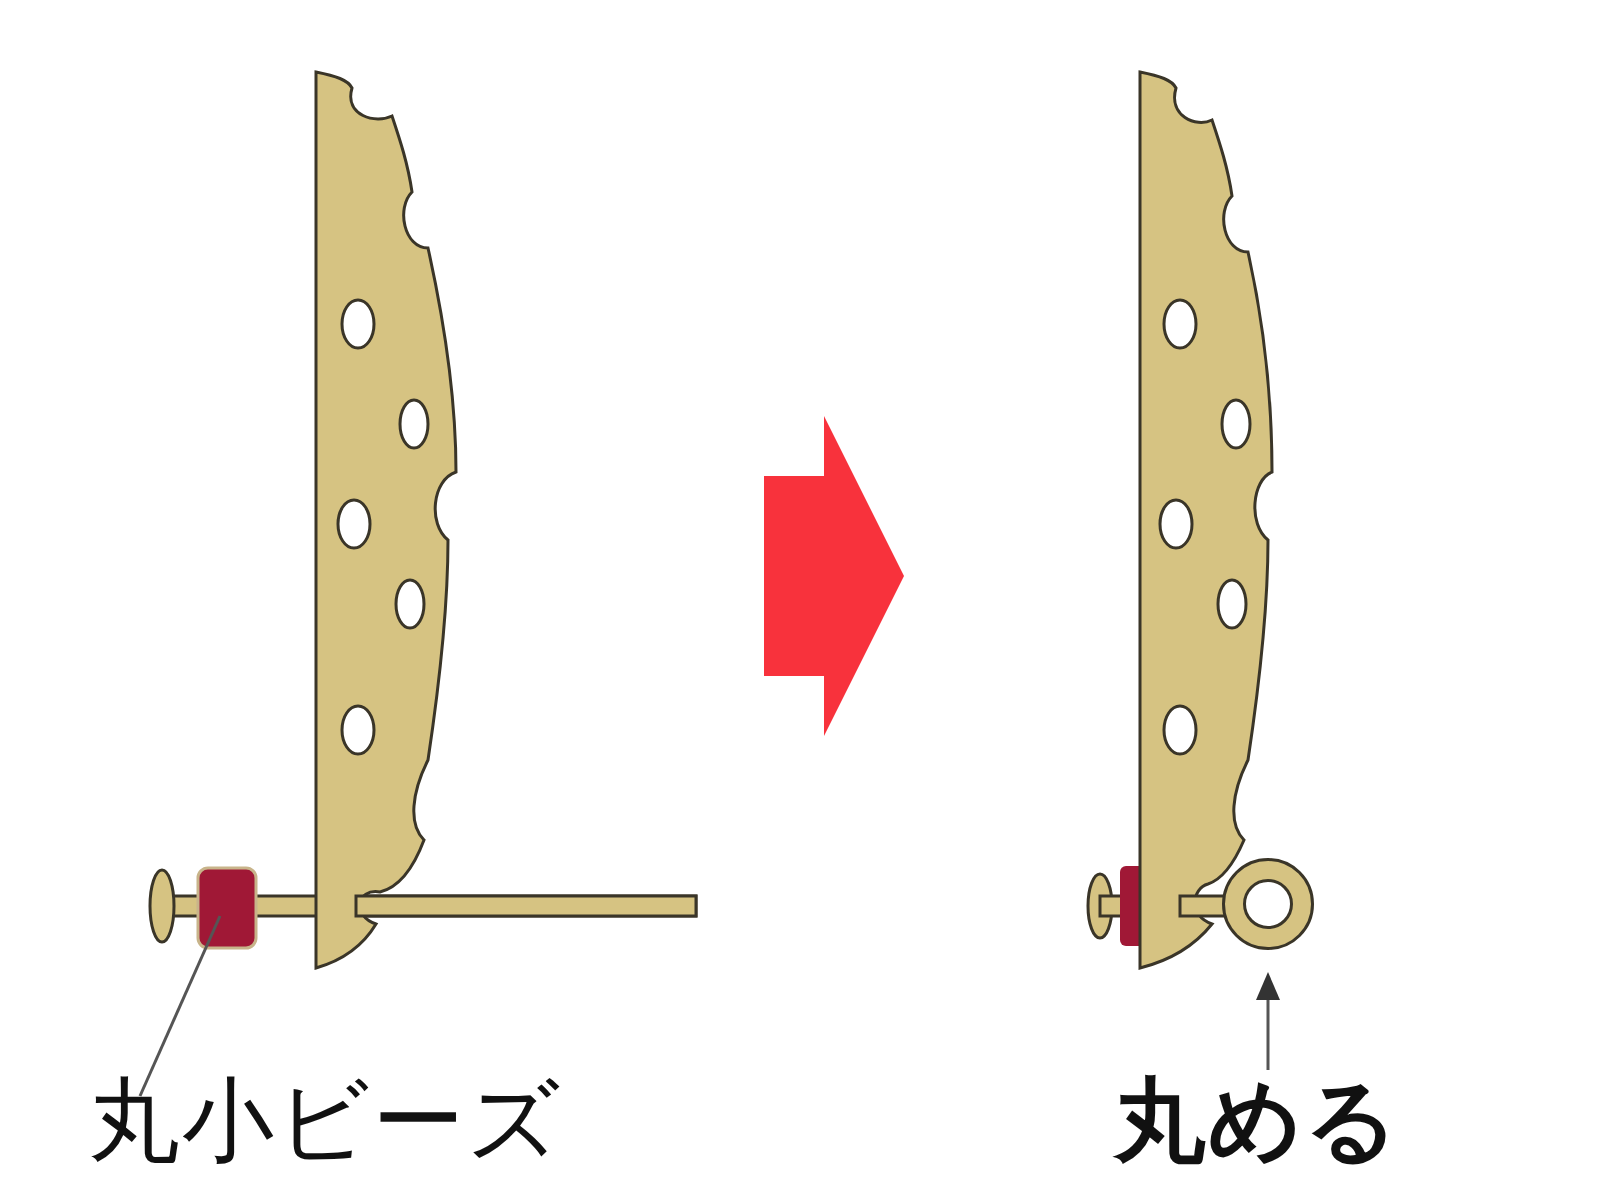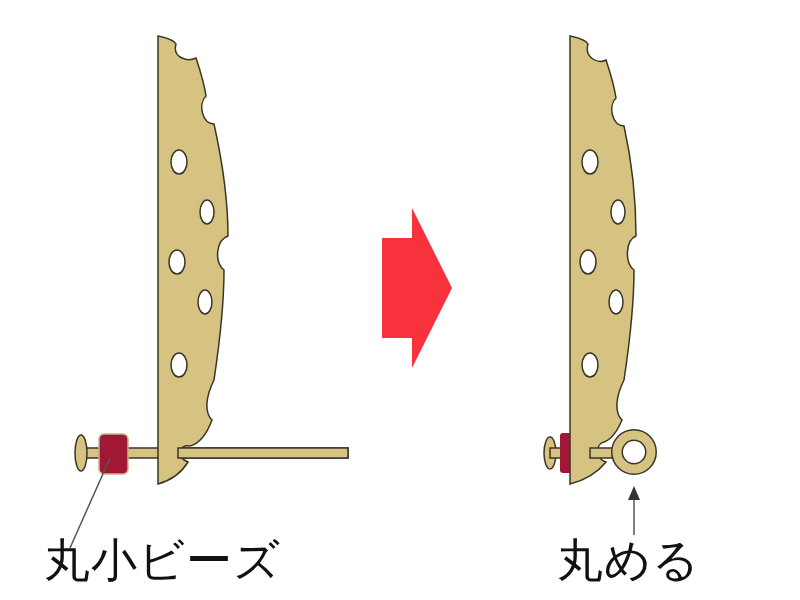--- a/index.html
+++ b/index.html
@@ -1,20 +1,20 @@
 <!DOCTYPE html>
 <html><head>
   <meta charset="utf-8">
   <style>
     html, body { margin: 0; padding: 0; background: #ffffff; }
     body { width: 800px; height: 600px; position: relative; overflow: hidden; font-family: "DejaVu Sans", sans-serif; }
     svg { position: absolute; left: 0; top: 0; }
     .label { position: absolute; font-size: 46px; color: #111; letter-spacing: 1px; white-space: nowrap; line-height: 1; }
     .label-left { left: 44px; top: 537px; }
-    .label-right { left: 557px; top: 537px; }
+    .label-right { left: 557px; top: 537px; font-weight: bold; }
   </style>
 </head>
 <body>
 
 <svg width="800" height="600" viewBox="0 0 800 600">
 
   <g>
 
     <rect x="80" y="448" width="268" height="10" fill="#d6c382" stroke="#3a3528" stroke-width="1.5"></rect>
 

